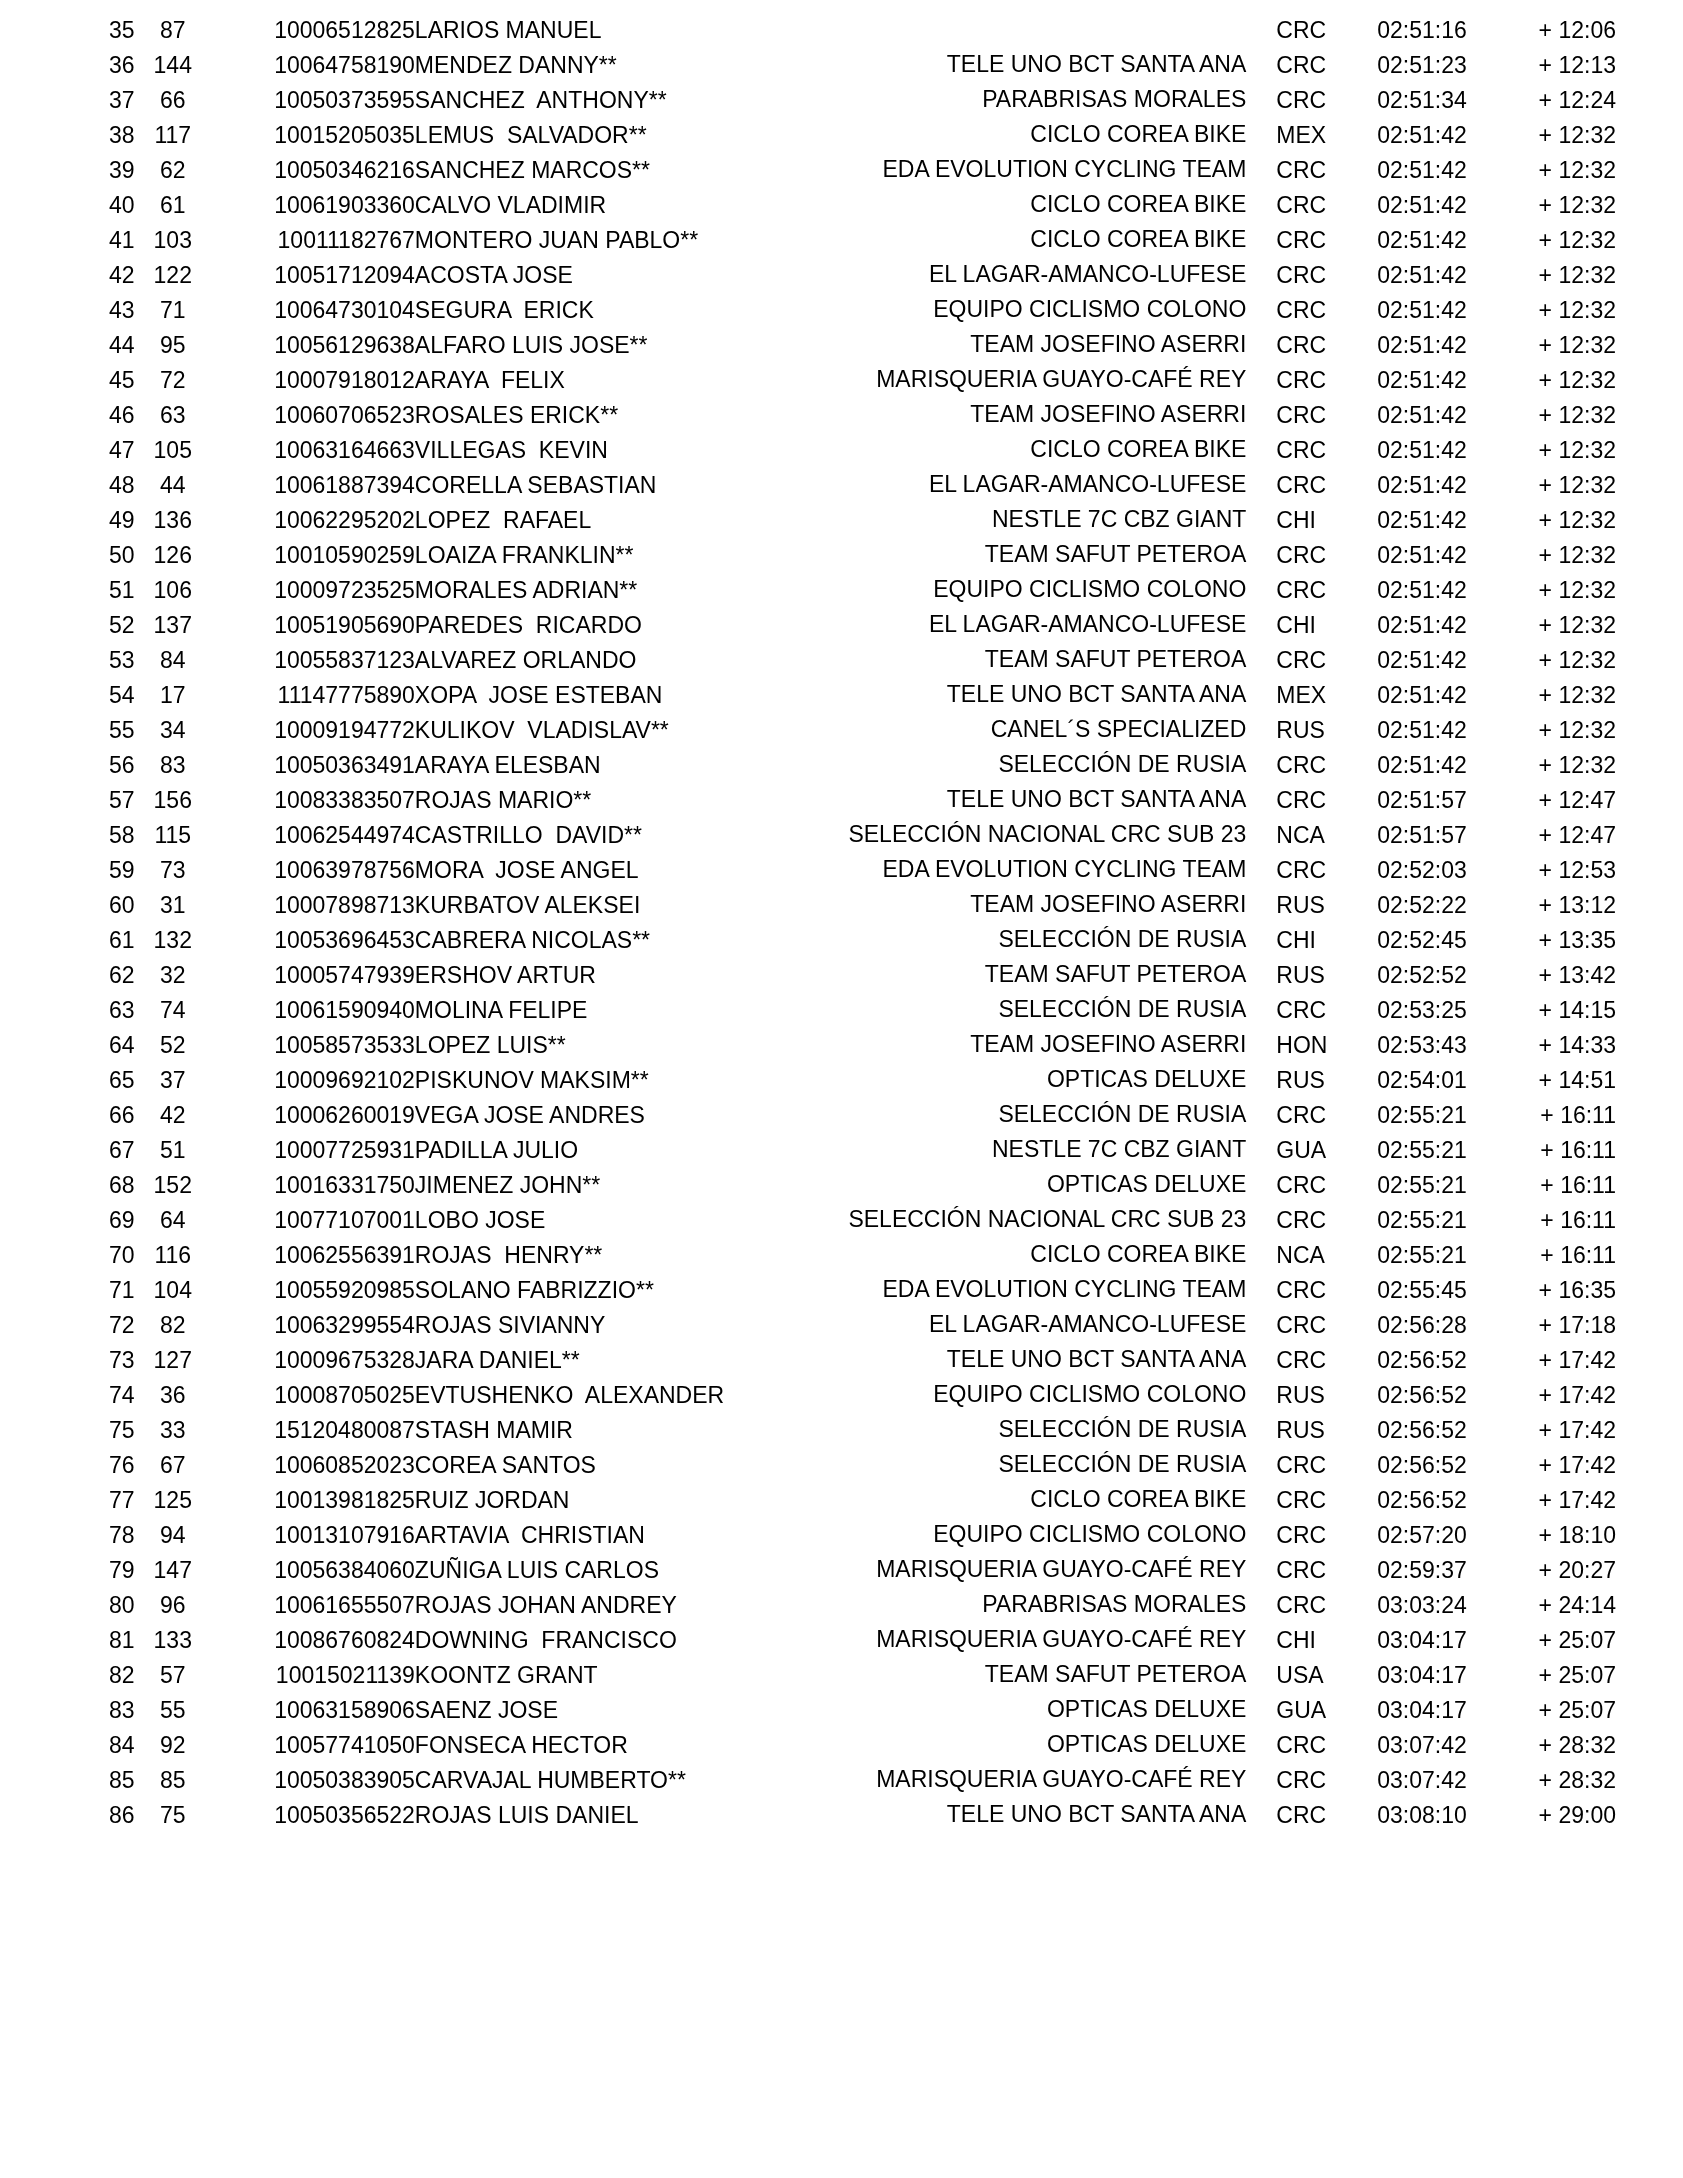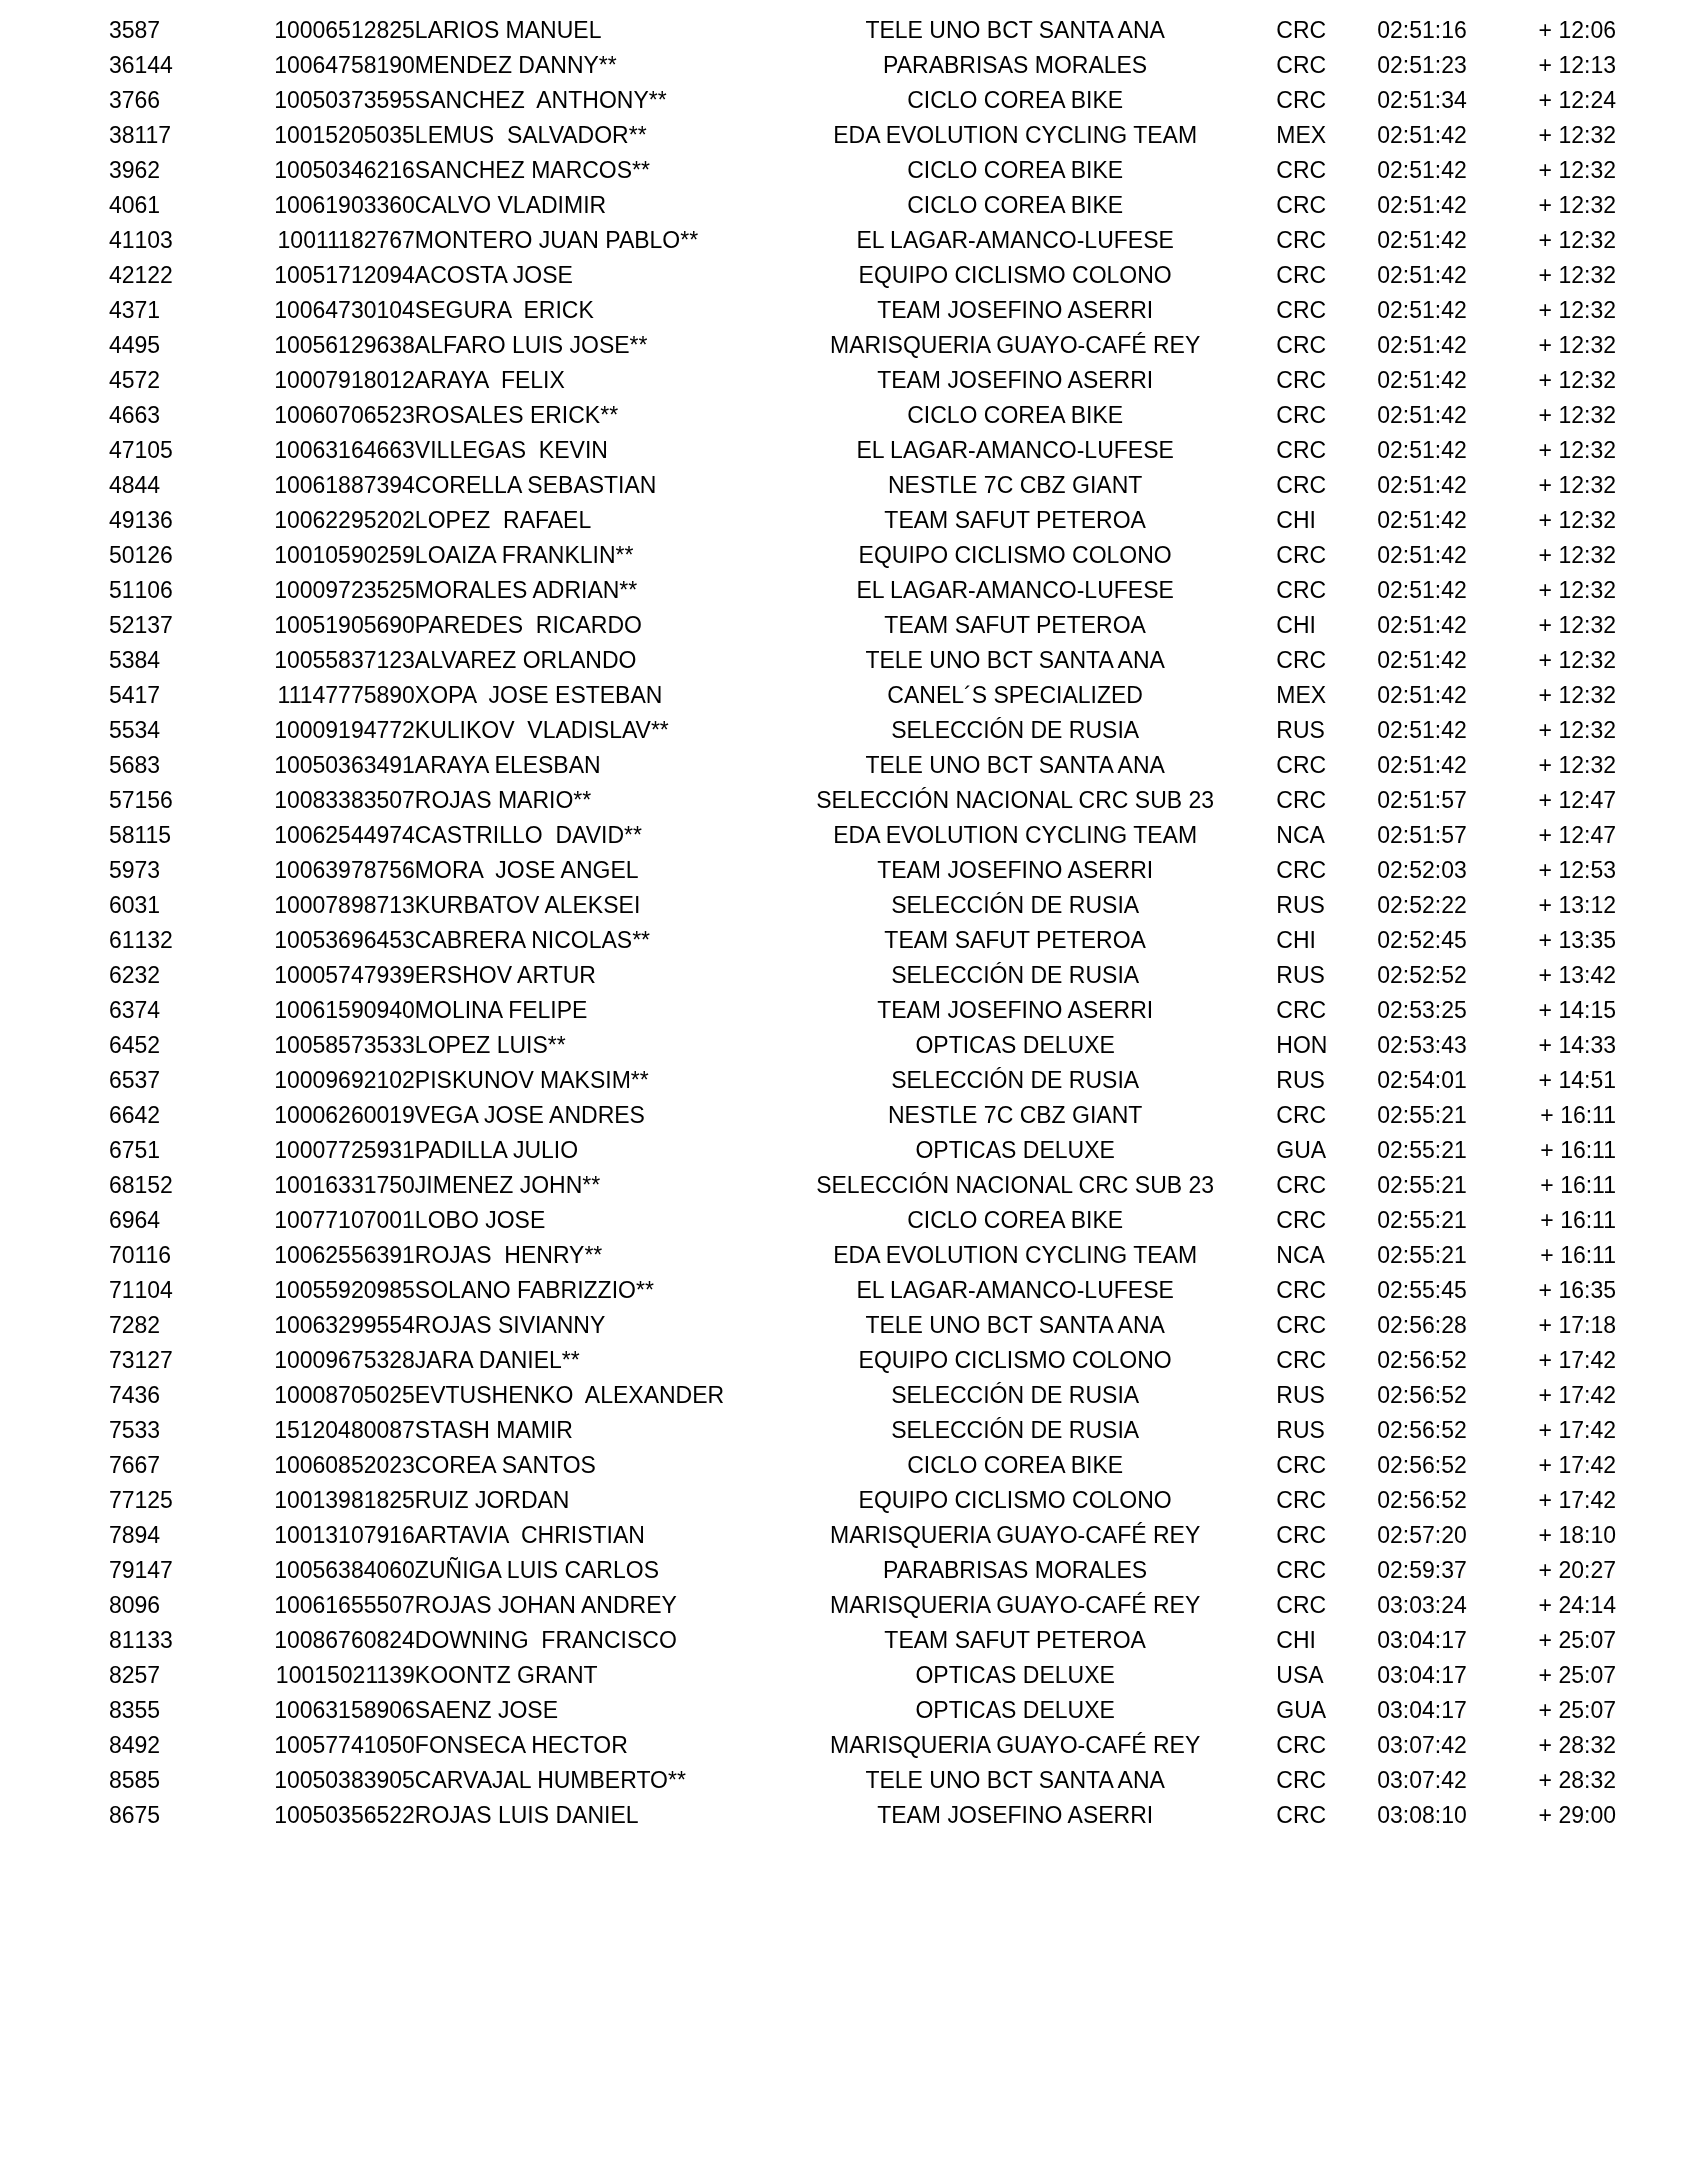--- a/index.html
+++ b/index.html
@@ -22,24 +22,24 @@
   .row {
     display: flex;
     height: 35px;
     line-height: 35px;
     font-size: 23px;
     color: #000000;
     white-space: pre; 
   }
   .cell { display: block; overflow: visible; }
   .c-rank { width: 137px; text-align: right; }
-  .c-bib  { width: 78px;  text-align: left; }
+  .c-bib  { width: 78px;  text-align: center; }
   .c-uci  { width: 207px; padding-left: 33px; box-sizing: border-box; text-align: right; }
   .c-name { width: 376px; text-align: left; }
-  .c-team { width: 471px; text-align: center; }
+  .c-team { width: 471px; text-align: right; margin-top: 34px; }
   .c-nat  { width: 77px;  text-align: left; margin-left: 30px; }
   .c-time { width: 117px; text-align: right; }
   .c-gap  { width: 152px; text-align: right; }
 </style>
 </head>
 <body>
 
 <div class="page">
   <div class="results-table" id="rows-container">
   <div class="row">

